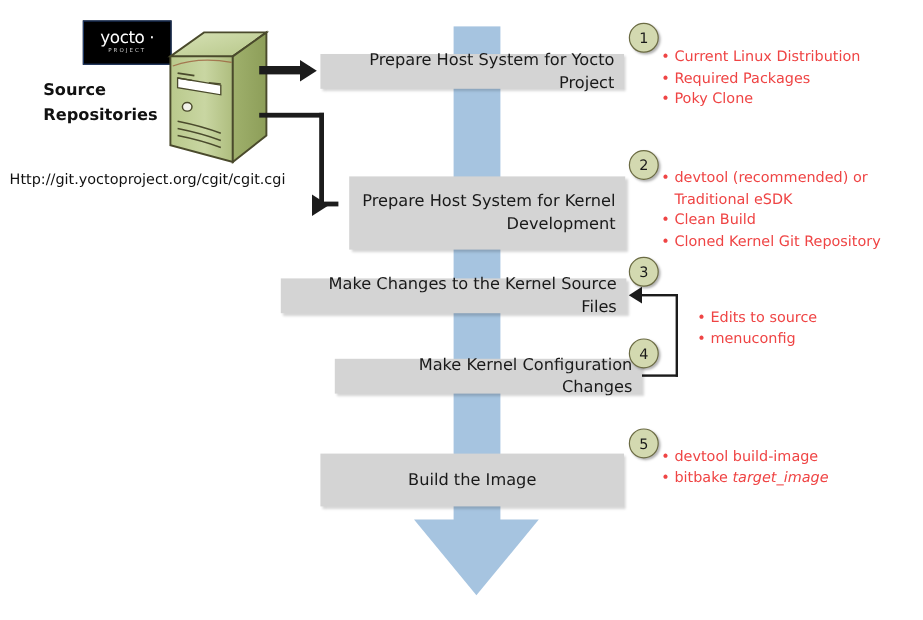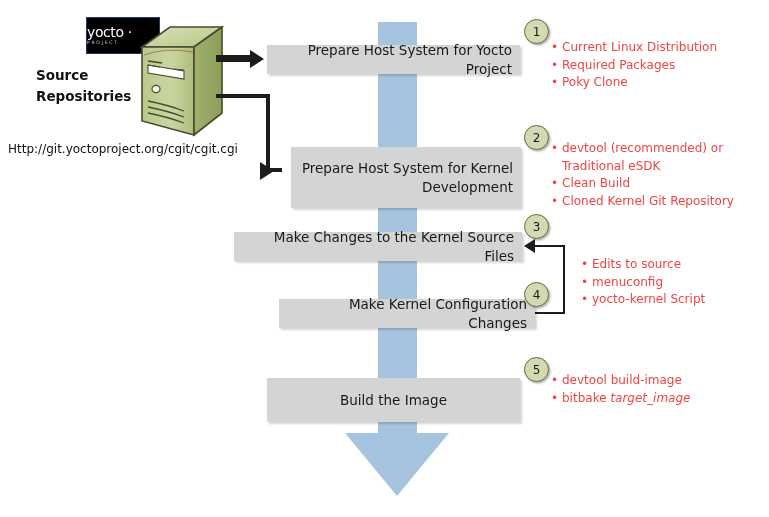--- a/index.html
+++ b/index.html
@@ -66,22 +66,22 @@
   .logo {
     position: absolute;
     left: 69px;
     top: 17px;
     width: 72px;
     height: 35px;
     background: #000000;
     border: 1.5px solid #1f3864;
     display: flex;
     flex-direction: column;
+    align-items: center;
     justify-content: center;
-    margin-left: 17px;
   }
   .logo-main {
     color: #ffffff;
     font-size: 14px;
     letter-spacing: -0.4px;
     line-height: 1;
   }
   .logo-sub {
     color: #cfcfcf;
     font-size: 4.6px;
@@ -300,21 +300,20 @@
   <div class="bullets" id="bul2">
     <div>devtool (recommended) or</div>
     <div class="cont">Traditional eSDK</div>
     <div>Clean Build</div>
     <div>Cloned Kernel Git Repository</div>
   </div>
 
   <div class="bullets" id="bul3">
     <div>Edits to source</div>
     <div>menuconfig</div>
-    <div>yocto-kernel Script</div>
   </div>
 
   <div class="bullets" id="bul5">
     <div>devtool build-image</div>
     <div><span>bitbake </span><span class="ital">target_image</span></div>
   </div>
 
 </div>
 
 </body></html>

